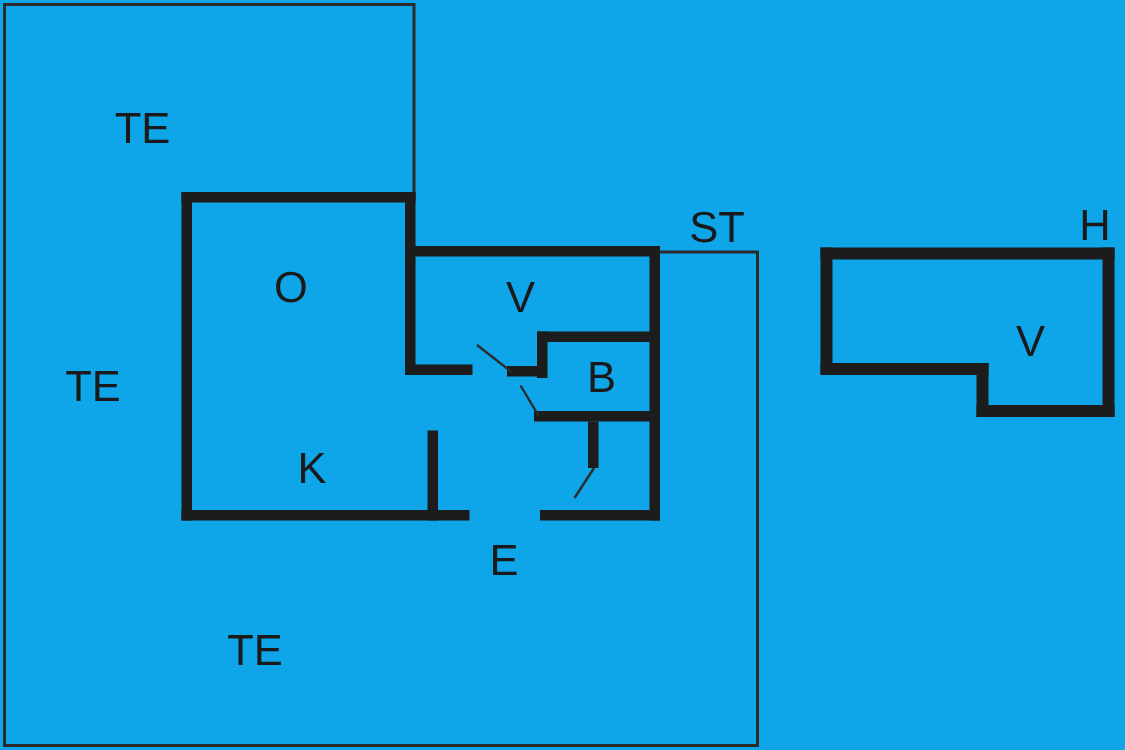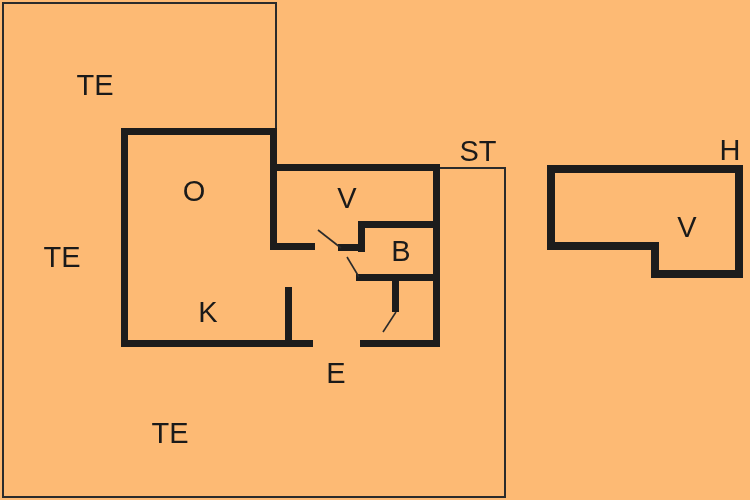--- a/index.html
+++ b/index.html
@@ -4,21 +4,21 @@
 <style>
   html, body {
     margin: 0;
     padding: 0;
     background: #ffffff;
   }
   .stage {
     position: relative;
     width: 750px;
     height: 500px;
-    background: #fdba74;
+    background: #0ea5e9;
     overflow: hidden;
     font-family: "Liberation Sans", sans-serif;
   }
   svg.plan {
     display: block;
     width: 750px;
     height: 500px;
   }
   .room-label {
     font-family: "Liberation Sans", sans-serif;

